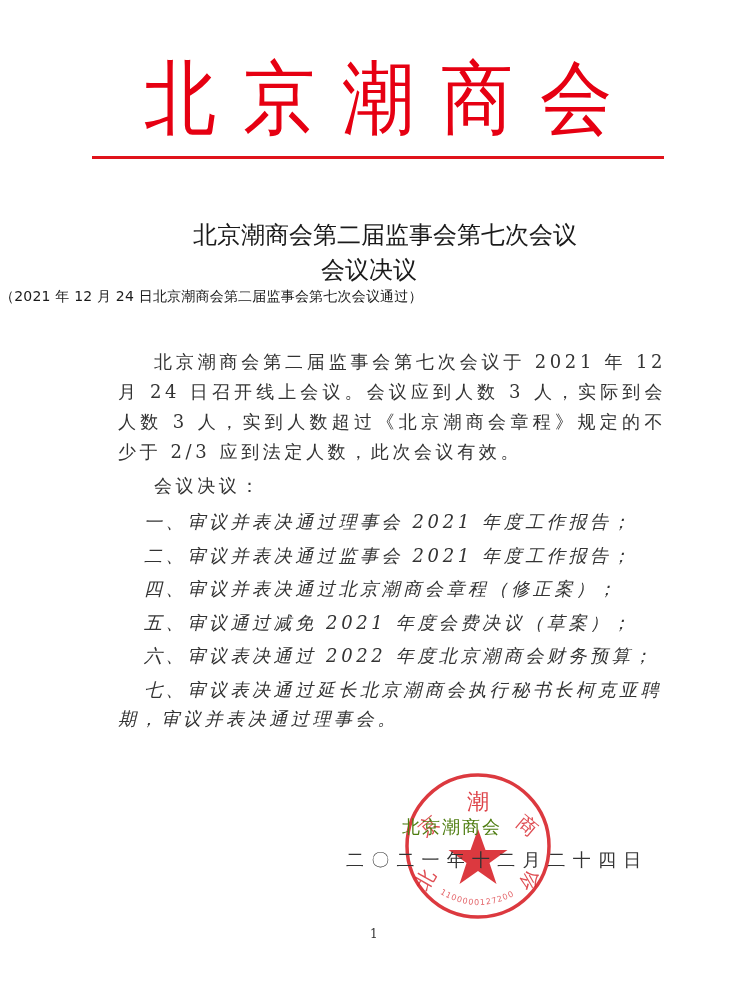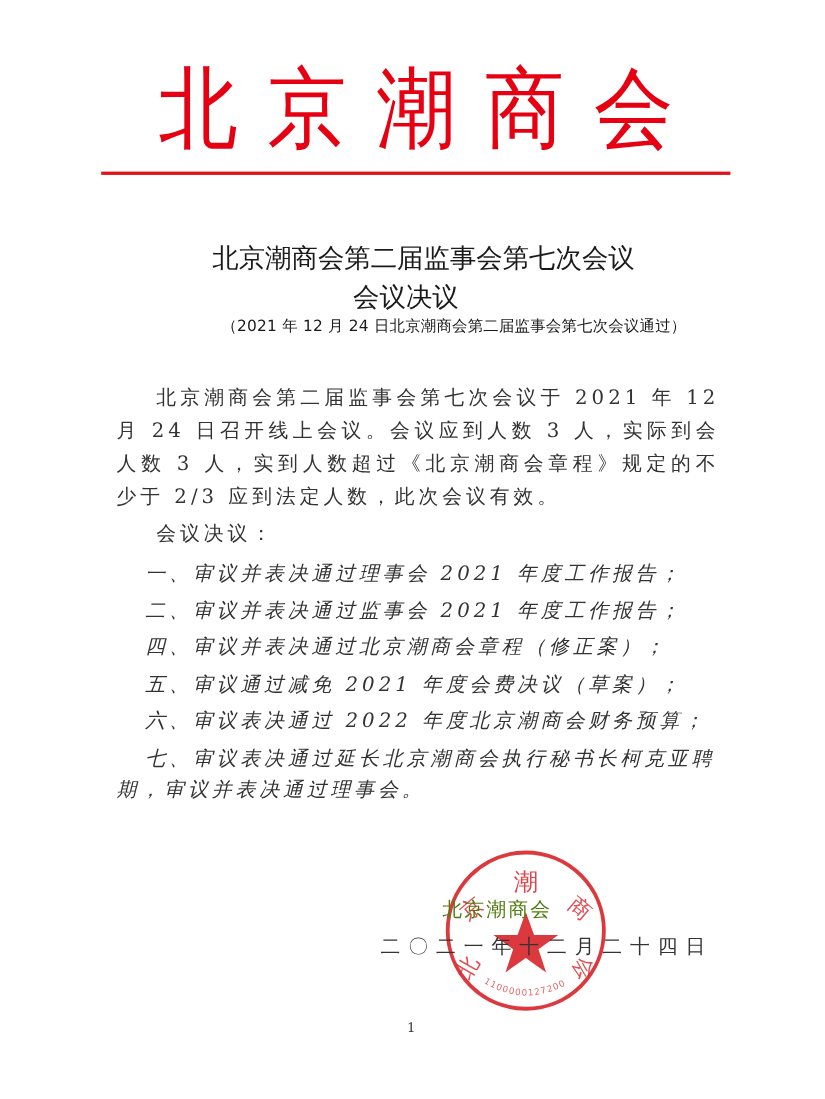--- a/index.html
+++ b/index.html
@@ -51,29 +51,29 @@
       font-size: 24px;
       color: #1a1a1a;
     }
     .title.t1 { top: 219px; left: 10px; }
     .title.t2 { top: 254px; left: -6px; }
     .subtitle {
       position: absolute;
       top: 288px;
       left: 0;
       width: 624px;
-      text-align: right;
+      text-align: left;
       font-family: "DejaVu Sans", "Liberation Sans", sans-serif;
       font-size: 14px;
       color: #1a1a1a;
       letter-spacing: 0.2px;
     }
     .body-text {
       position: absolute;
-      left: 106px;
+      left: 118px;
       top: 347px;
       width: 548px;
       font-size: 18px;
       line-height: 30px;
       letter-spacing: 3.6px;
       color: #333333;
     }
     .para {
       margin: 0;
       text-indent: 36px;

